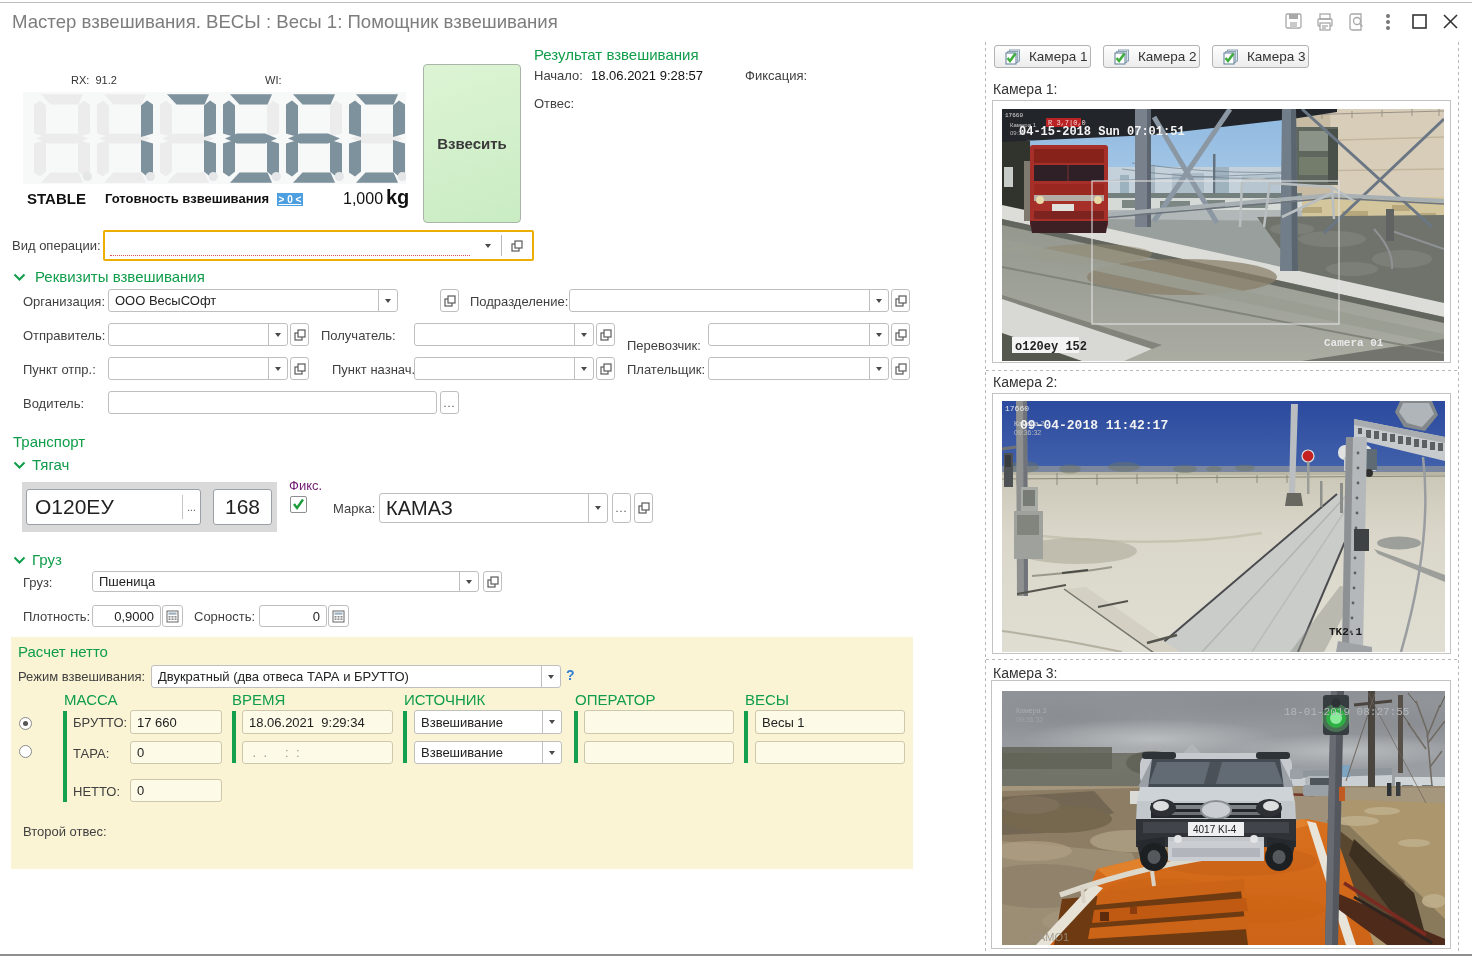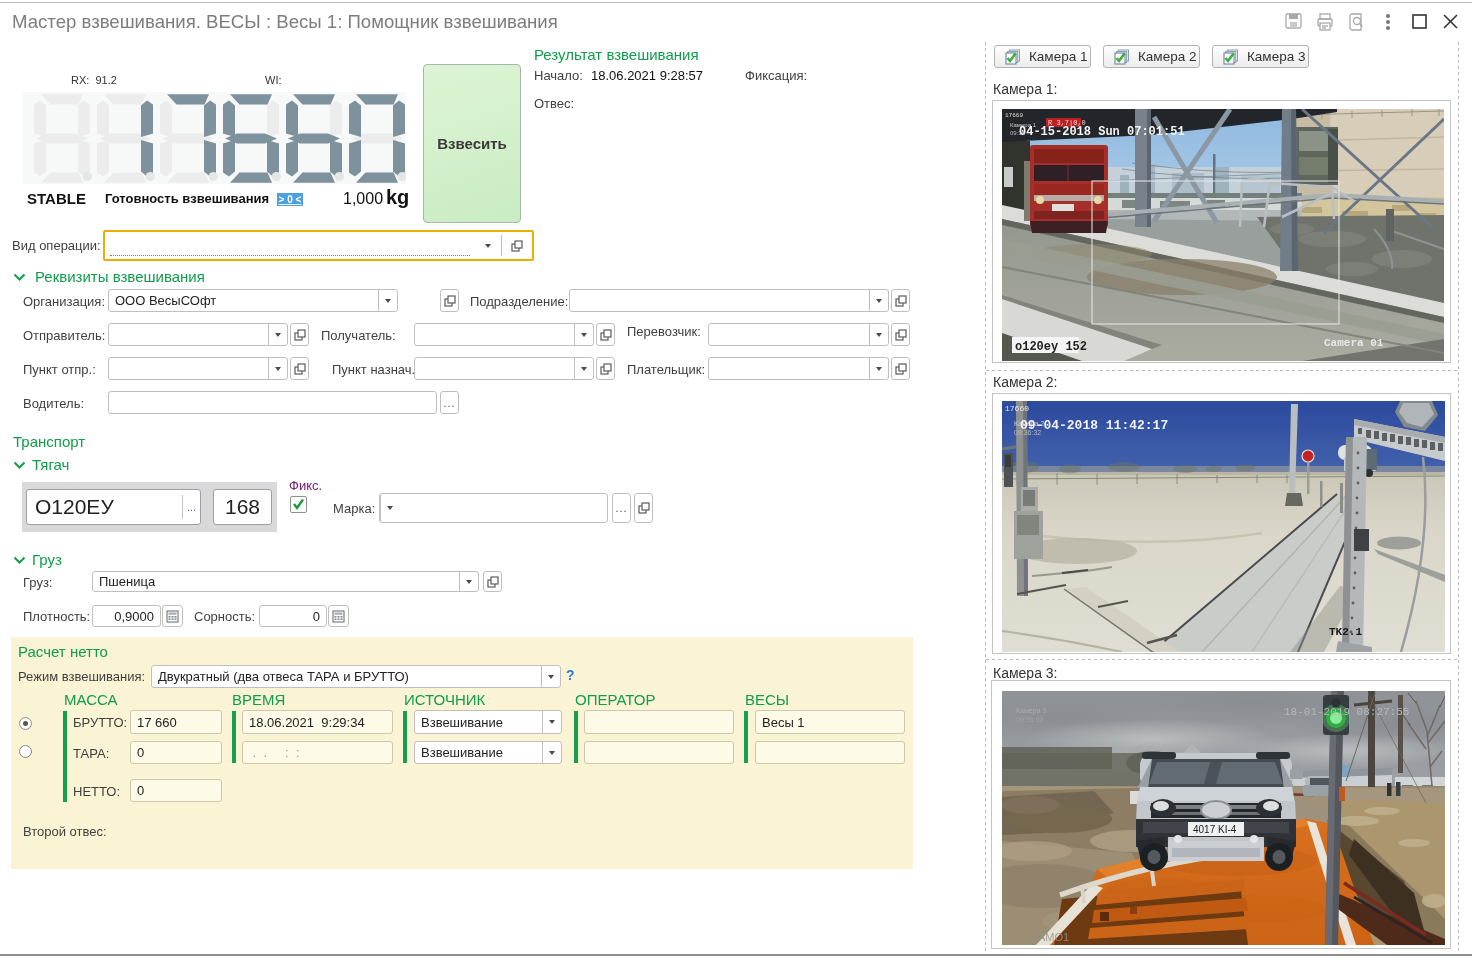--- a/index.html
+++ b/index.html
@@ -195,21 +195,21 @@
     <div class="dd" style="border-left:1px solid #bfbfbf;">
       <span class="arr"></span>
     </div>
   </div>
 <div class="sqb" style="left:596px;top:323px;width:19px;height:23px;background:#fff;border:1px solid #bfbfbf;">
     <svg width="12" height="12" viewBox="0 0 12 12">
       <rect x="1" y="4" width="7" height="7" fill="none" stroke="#5a5a5a" stroke-width="1.2"></rect>
       <rect x="4" y="1" width="7" height="7" fill="#fff" stroke="#5a5a5a" stroke-width="1.2"></rect>
     </svg>
   </div>
-<div class="lbl" style="left:627px;top:324px;font-size:13px;color:#3f3f3f;">Перевозчик:</div>
+<div class="lbl" style="left:627px;top:338px;font-size:13px;color:#3f3f3f;">Перевозчик:</div>
 <div class="fld" style="left:708px;top:323px;width:181px;height:23px;background:#fff;border:1px solid #bfbfbf;font-size:13px;color:#222;">
     <div class="ft" style="padding-left:6px;"></div>
     <div class="dd" style="border-left:1px solid #bfbfbf;">
       <span class="arr"></span>
     </div>
   </div>
 <div class="sqb" style="left:891px;top:323px;width:19px;height:23px;background:#fff;border:1px solid #bfbfbf;">
     <svg width="12" height="12" viewBox="0 0 12 12">
       <rect x="1" y="4" width="7" height="7" fill="none" stroke="#5a5a5a" stroke-width="1.2"></rect>
       <rect x="4" y="1" width="7" height="7" fill="#fff" stroke="#5a5a5a" stroke-width="1.2"></rect>
@@ -271,20 +271,21 @@
 <div style="flex:1;padding-left:8px;font-size:21px;color:#222;">О120ЕУ</div>
 <div style="width:18px;height:24px;border-left:1px solid #c5c5c5;display:flex;align-items:center;justify-content:center;color:#555;font-size:10px;">...</div>
 </div>
 <div style="position:absolute;left:213px;top:489px;width:59px;height:36px;background:#fff;border:1px solid #9aa0a6;border-radius:3px;display:flex;align-items:center;justify-content:center;font-size:21px;color:#222;">168</div>
 <div class="lbl" style="left:289px;top:478px;font-size:13px;color:#701a75;">Фикс.</div>
 <div style="position:absolute;left:290px;top:496px;width:17px;height:17px;background:#fff;border:1px solid #8f8f8f;border-radius:2px;"><svg width="15" height="15" viewBox="0 0 15 15">
       <path d="M3 7 L6 11 L12 2.5" fill="none" stroke="#1c9c3c" stroke-width="2.4"></path>
     </svg></div>
 <div class="lbl" style="left:333px;top:501px;font-size:13px;color:#3f3f3f;">Марка:</div>
 <div class="fld" style="left:379px;top:493px;width:229px;height:30px;background:#fff;border:1px solid #bfbfbf;font-size:20px;color:#222;">
+    <div class="ft" style="padding-left:6px;">КАМАЗ</div>
     <div class="dd" style="border-left:1px solid #bfbfbf;">
       <span class="arr"></span>
     </div>
   </div>
 <div class="sqb" style="left:612px;top:493px;width:19px;height:30px;background:#fff;border:1px solid #bfbfbf;">
     <span style="font-size:11px;color:#444;letter-spacing:1px;line-height:4px;">...</span>
   </div>
 <div class="sqb" style="left:634px;top:493px;width:19px;height:30px;background:#fff;border:1px solid #bfbfbf;">
     <svg width="12" height="12" viewBox="0 0 12 12">
       <rect x="1" y="4" width="7" height="7" fill="none" stroke="#5a5a5a" stroke-width="1.2"></rect>

